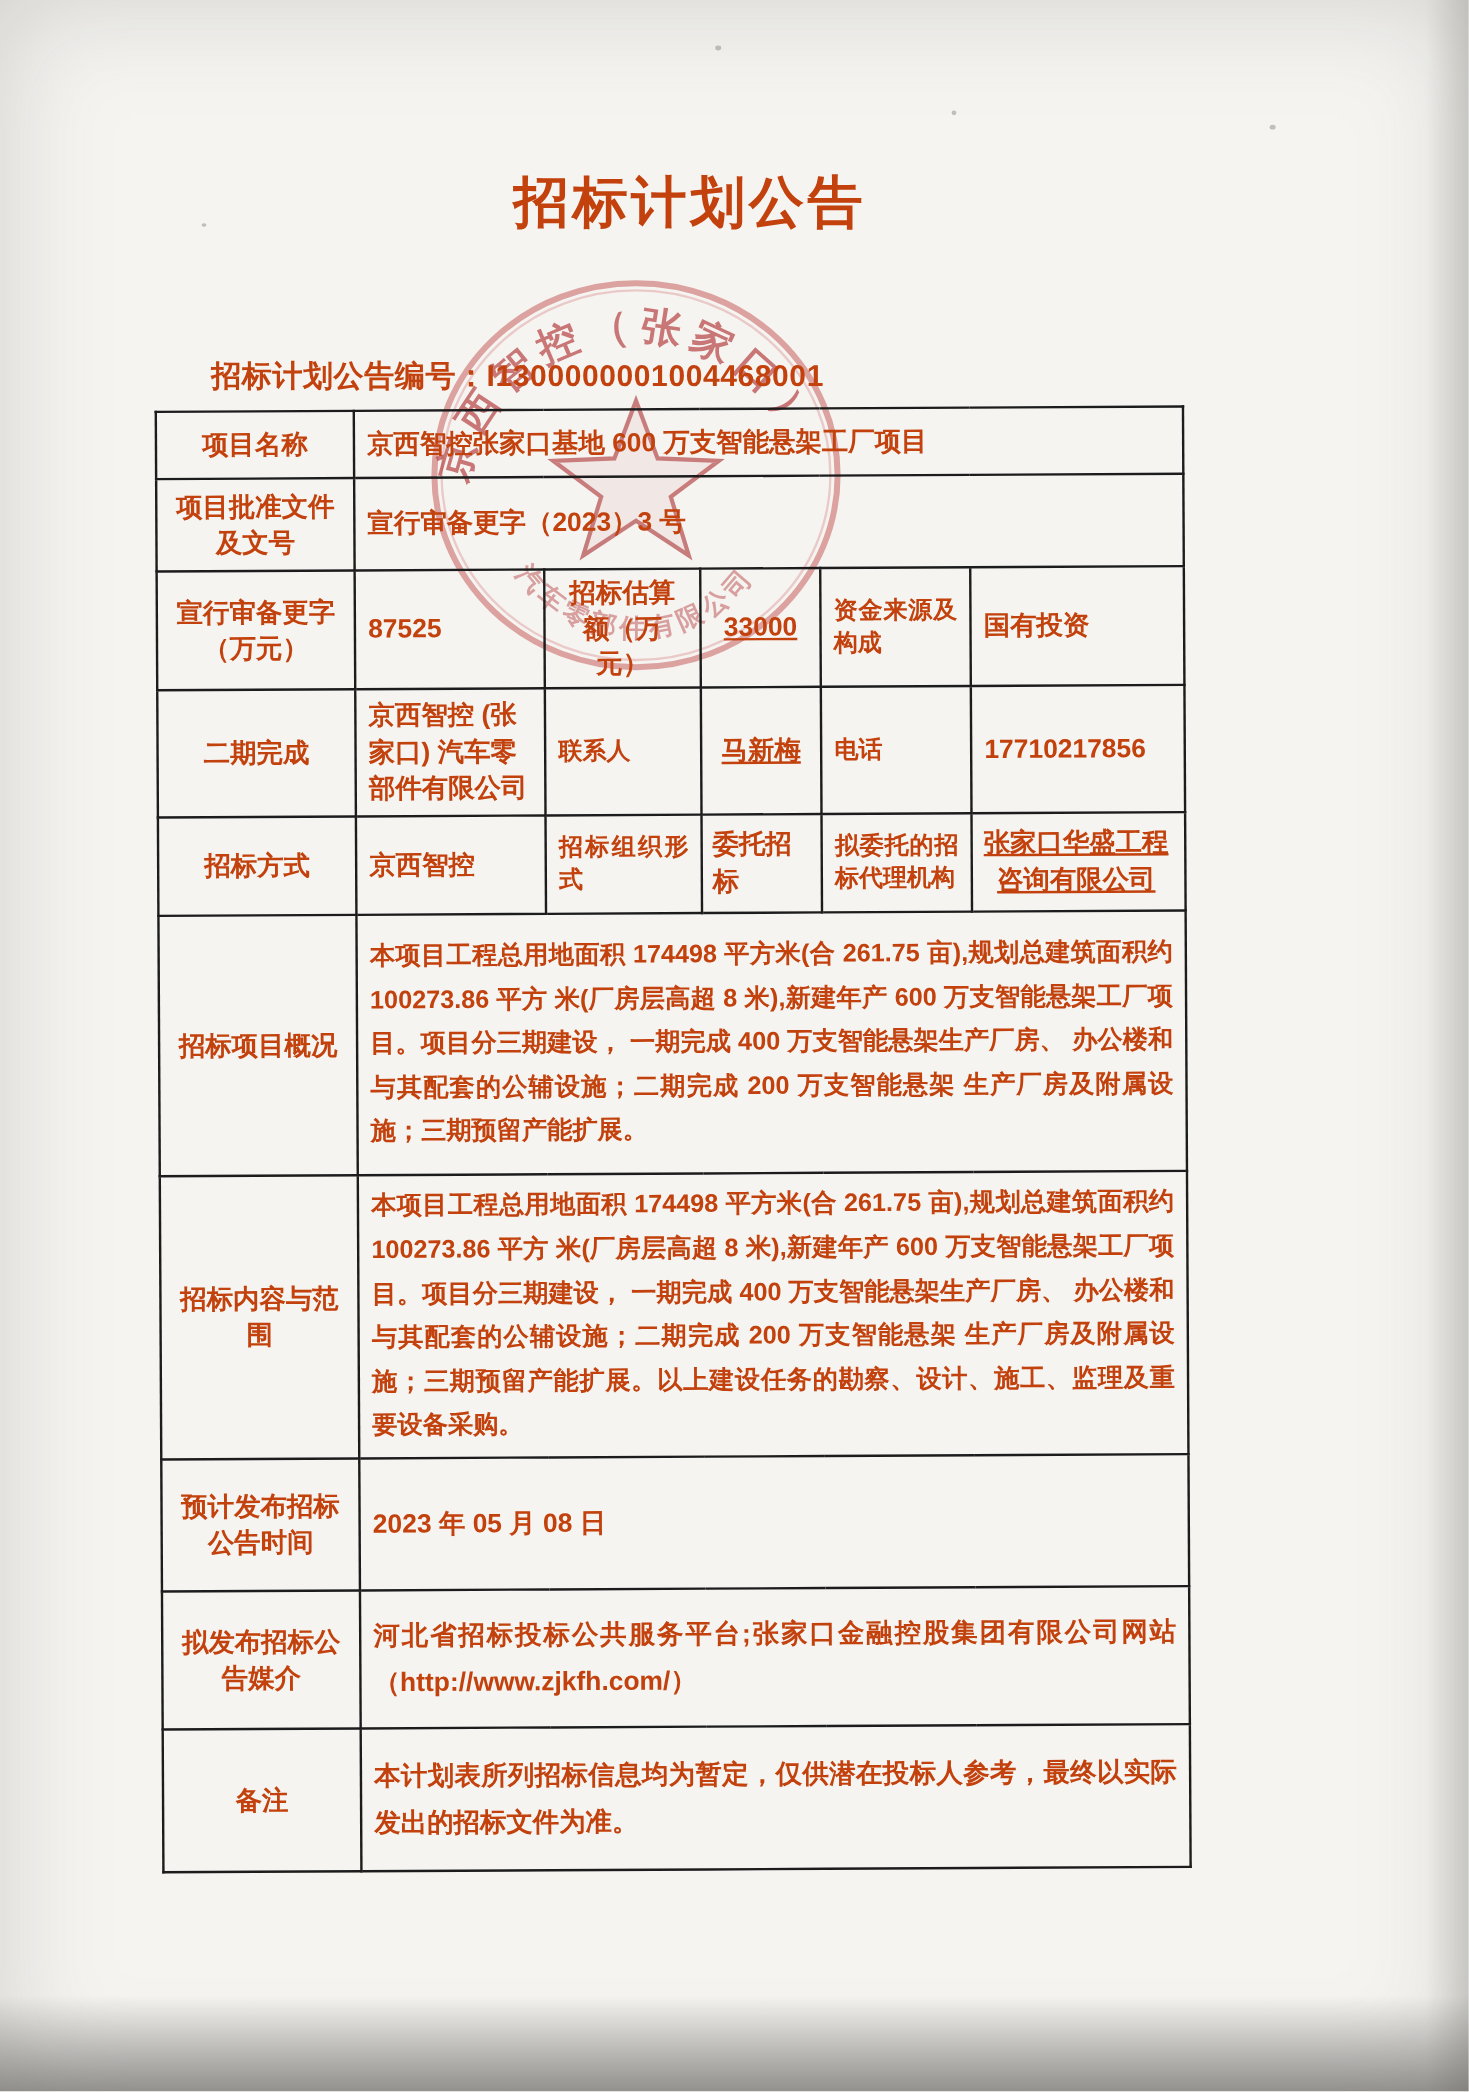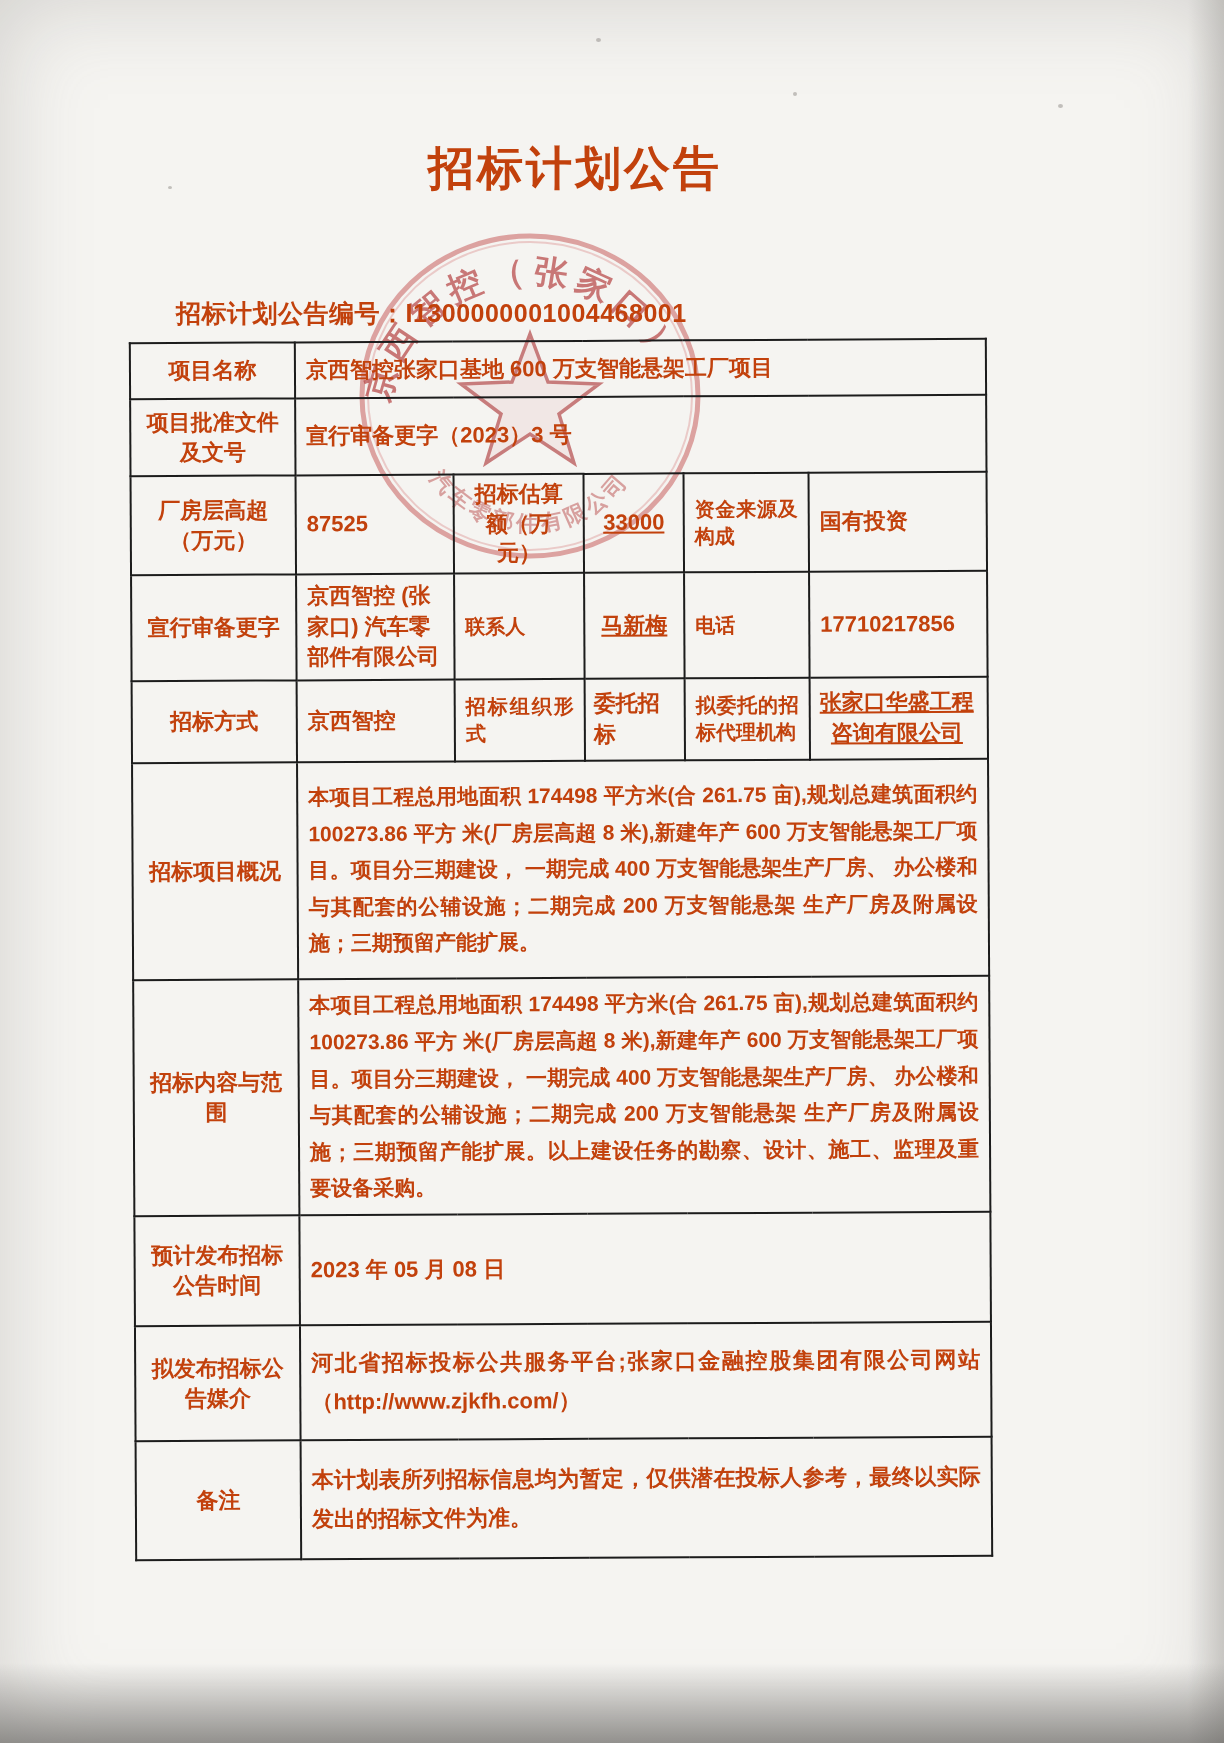--- a/index.html
+++ b/index.html
@@ -114,29 +114,29 @@
     <tbody>
         <tr class="r1">
       <td class="lbl">项目名称</td>
       <td class="val" colspan="5">京西智控张家口基地 600 万支智能悬架工厂项目</td>
     </tr>
     <tr class="r2">
       <td class="lbl">项目批准文件及文号</td>
       <td class="val" colspan="5">宣行审备更字（2023）3 号</td>
     </tr>
     <tr class="r3">
-      <td class="lbl">厂房层高超（万元）</td>
+      <td class="lbl">宣行审备更字（万元）</td>
       <td class="val">87525</td>
       <td class="lbl">招标估算额（万元）</td>
       <td class="val center">33000</td>
       <td class="leftlbl">资金来源及构成</td>
       <td class="val">国有投资</td>
     </tr>
     <tr class="r4">
-      <td class="lbl">宣行审备更字</td>
+      <td class="lbl">二期完成</td>
       <td class="val">京西智控 (张家口) 汽车零部件有限公司</td>
       <td class="leftlbl">联系人</td>
       <td class="val center">马新梅</td>
       <td class="leftlbl">电话</td>
       <td class="val">17710217856</td>
     </tr>
     <tr class="r5">
       <td class="lbl">招标方式</td>
       <td class="val">京西智控</td>
       <td class="leftlbl">招标组织形式</td>

